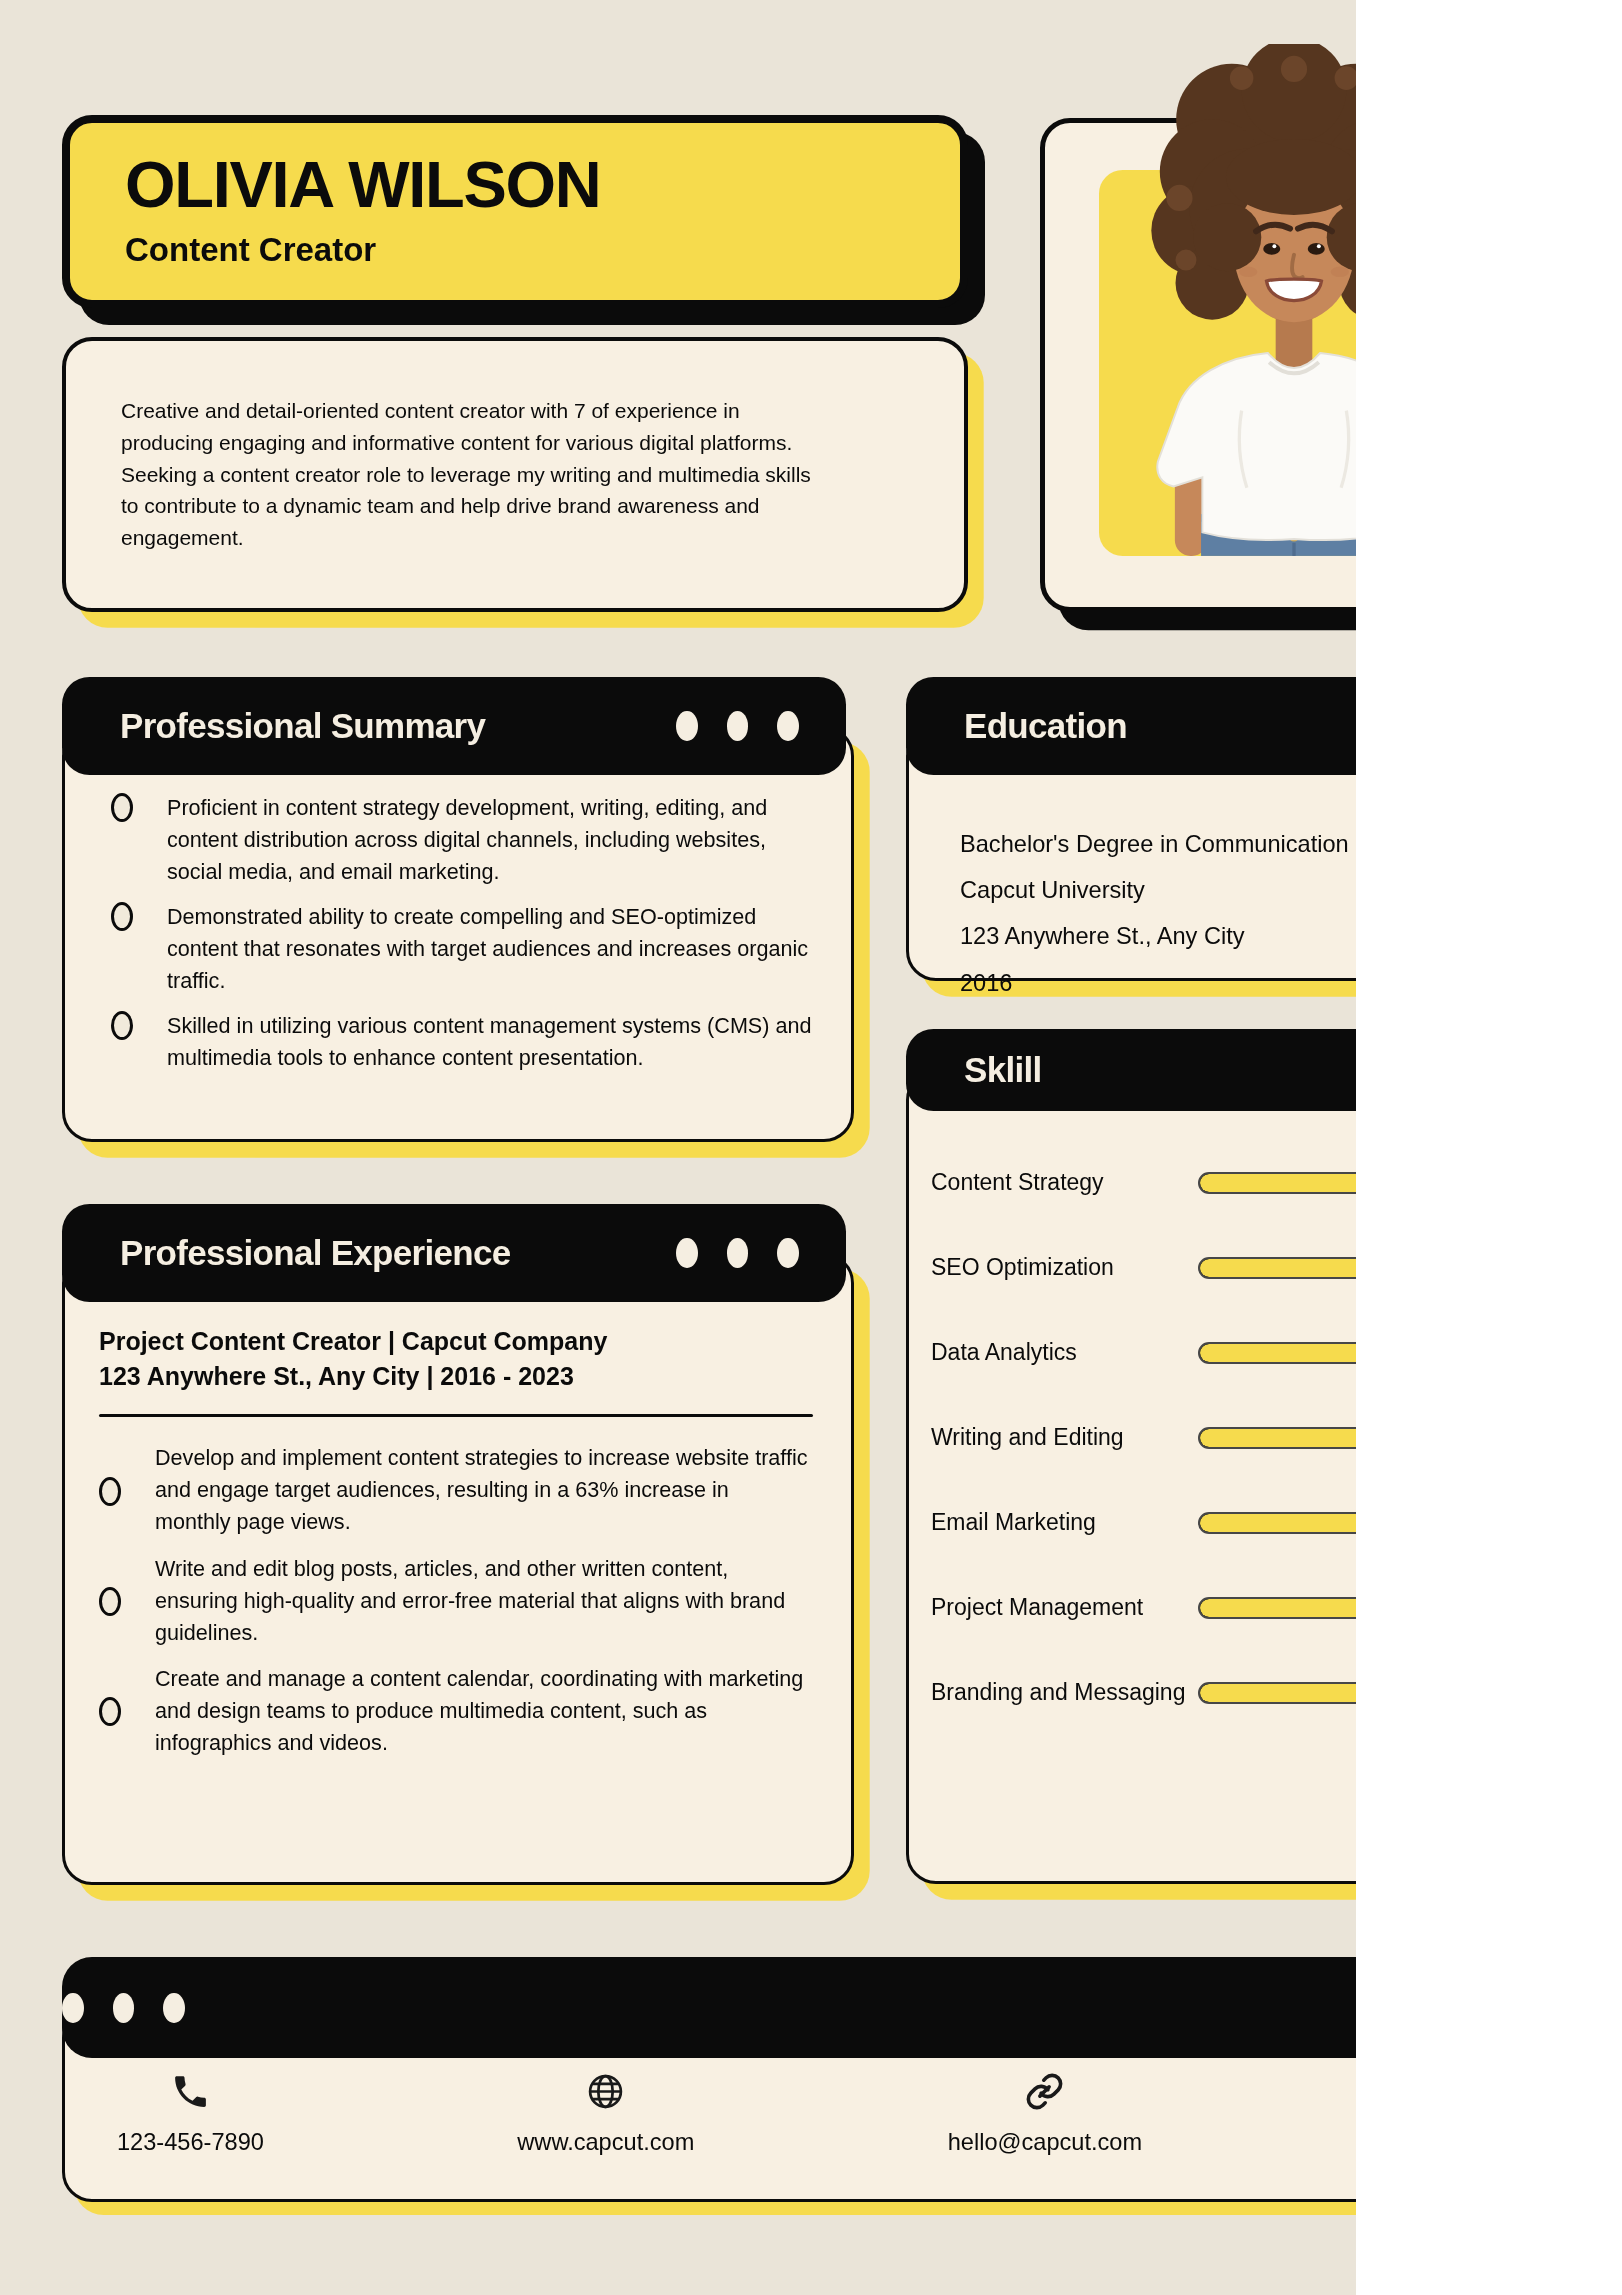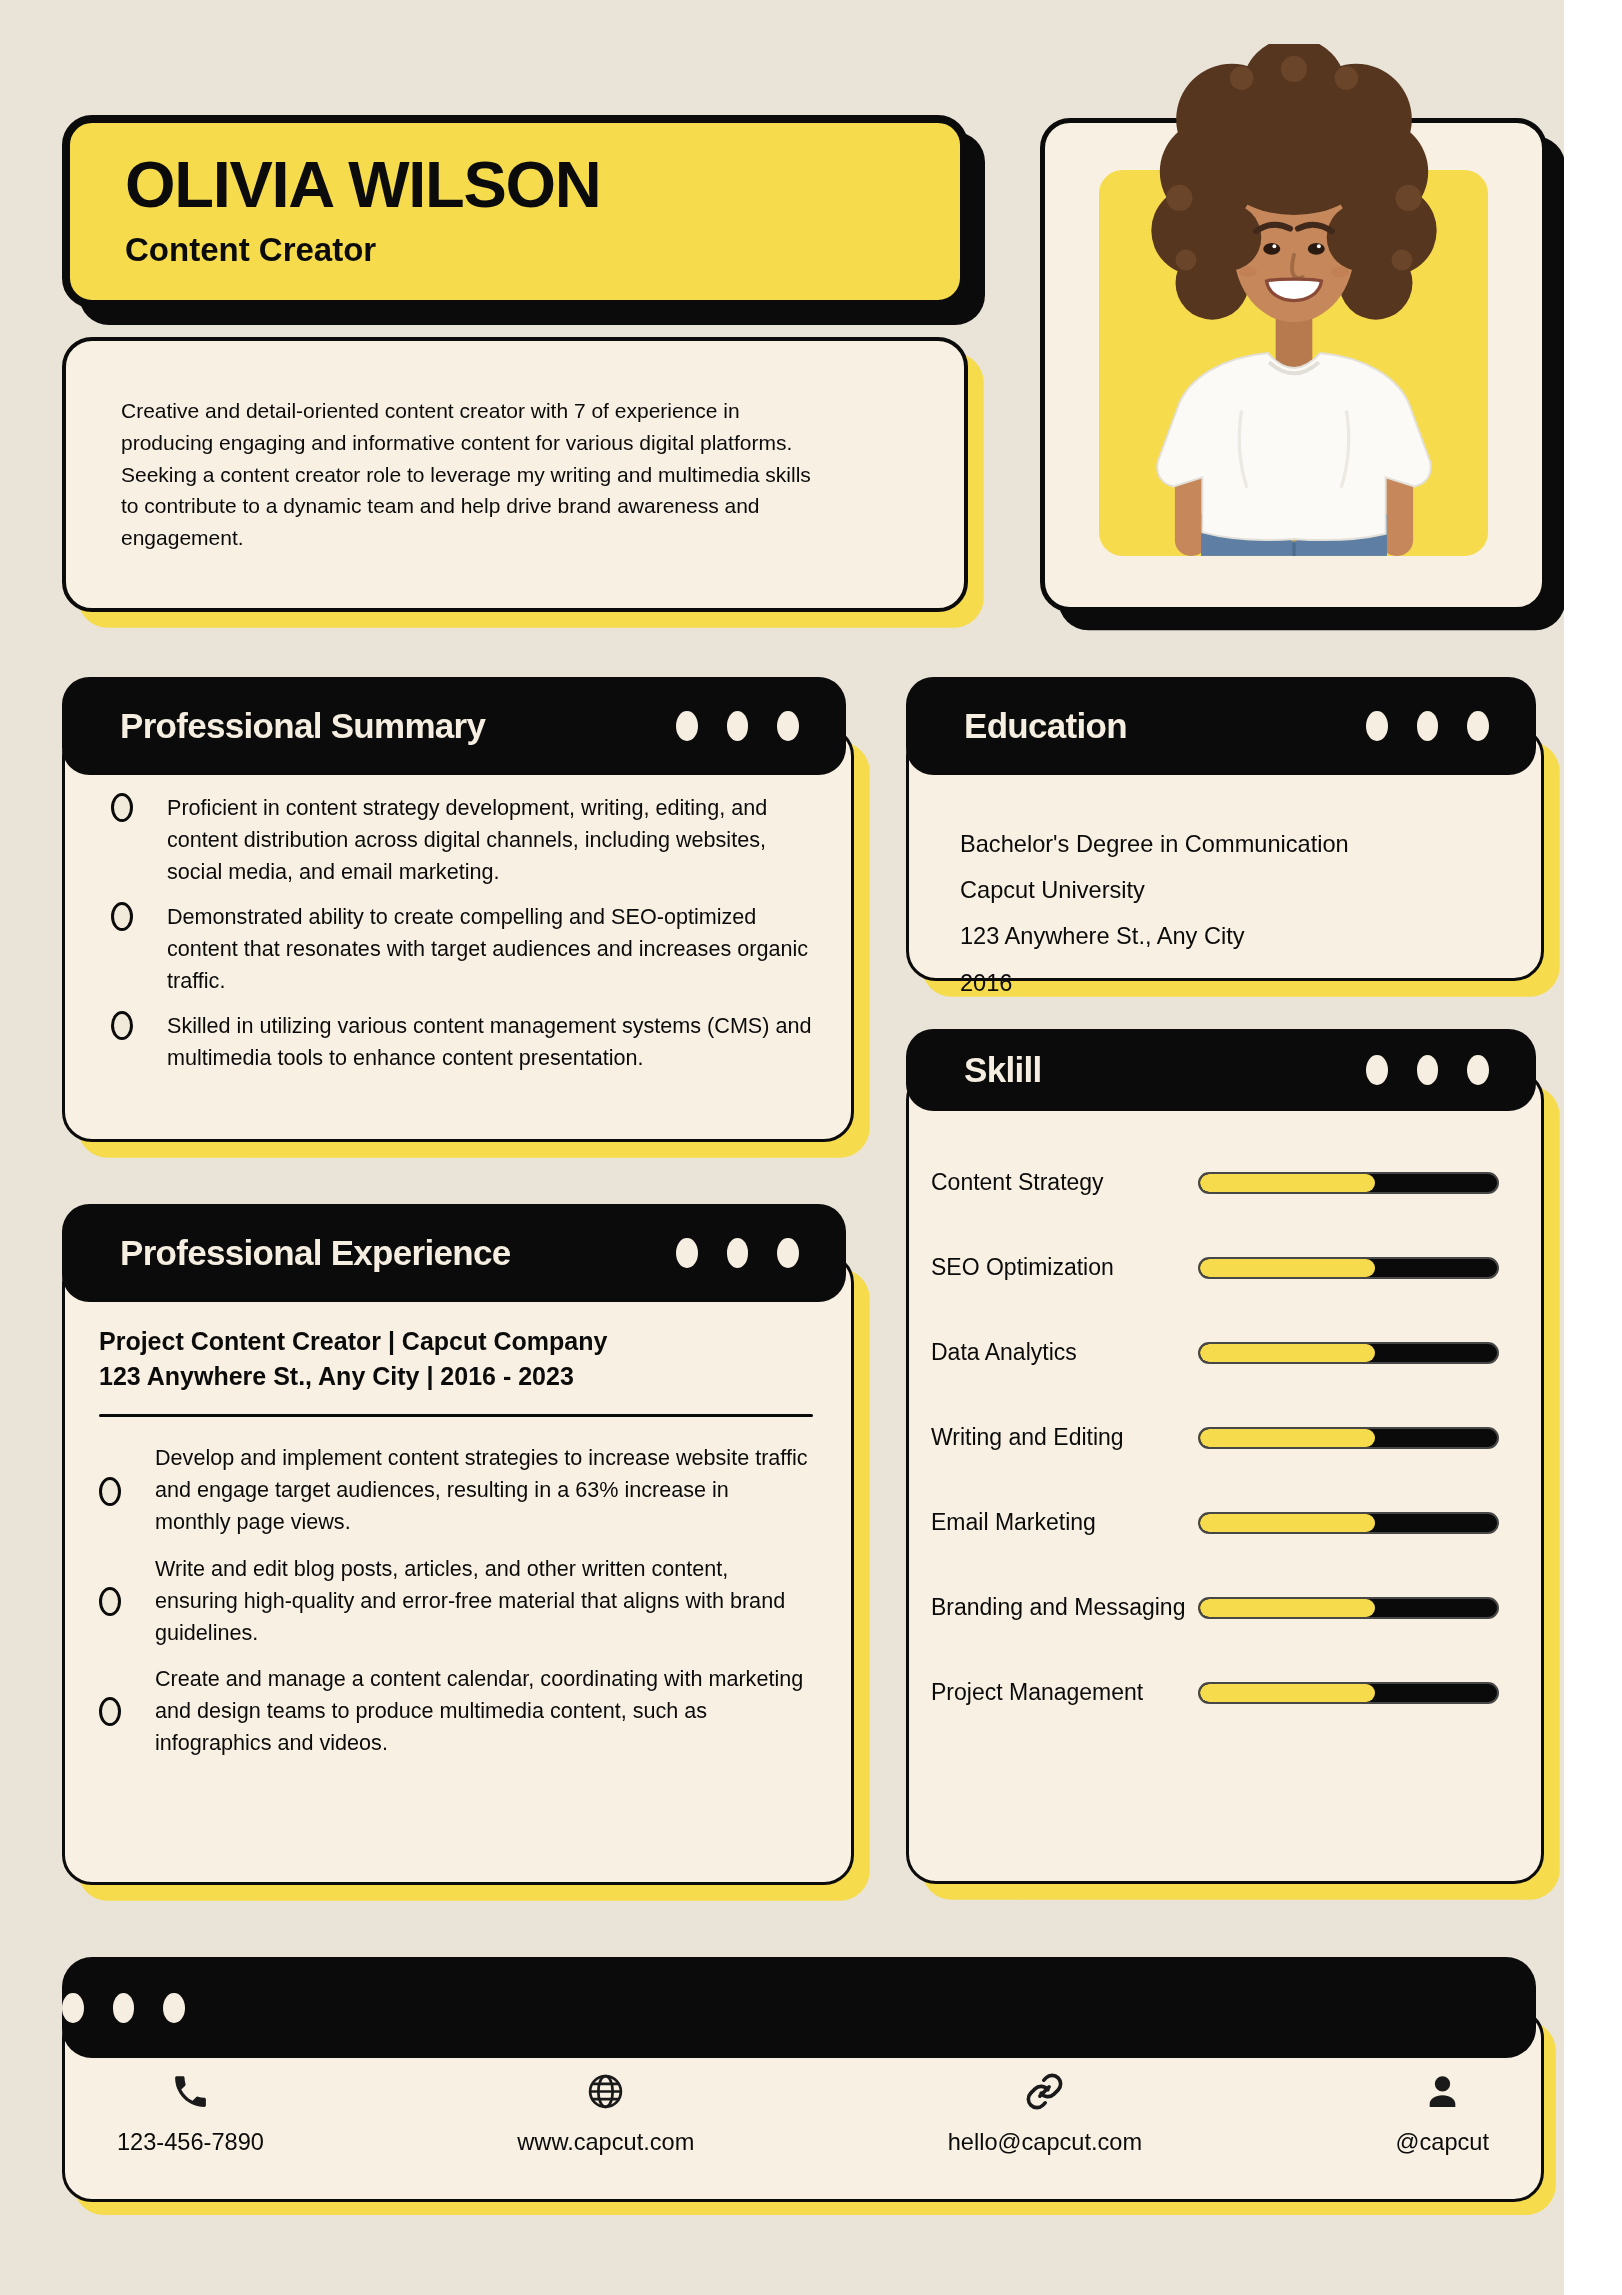--- a/index.html
+++ b/index.html
@@ -1,18 +1,18 @@
 <!DOCTYPE html>
 <html style="font-size:10.5px"><head>
 <meta charset="utf-8">
 <style>
   html,body{margin:0;padding:0;}
   .page{
     position:relative;
-    width:1564px;height:2295px;
+    width:1356px;height:2295px;
     background:#EAE4D8;
     font-family:"Liberation Sans", sans-serif;
     color:#0B0B0B;
     overflow:hidden;
   }
   
   .name-card{
     position:absolute;left:62px;top:115px;width:906px;height:193px;
     background:#F6DB4D;border:8.5px solid #0B0B0B;border-radius:30px;
     box-shadow:17px 17px 0 #0B0B0B;box-sizing:border-box;
@@ -267,27 +267,27 @@
               <span class="skill-fill" style="width: 59%;"></span>
             </span>
         </div>
         <div class="skill-row">
           <span class="skill-label">Email Marketing</span>
           <span class="skill-bar">
               <span class="skill-fill" style="width: 59%;"></span>
             </span>
         </div>
         <div class="skill-row">
+          <span class="skill-label">Project Management</span>
+          <span class="skill-bar">
+              <span class="skill-fill" style="width: 59%;"></span>
+            </span>
+        </div>
+        <div class="skill-row">
           <span class="skill-label">Branding and Messaging</span>
-          <span class="skill-bar">
-              <span class="skill-fill" style="width: 59%;"></span>
-            </span>
-        </div>
-        <div class="skill-row">
-          <span class="skill-label">Project Management</span>
           <span class="skill-bar">
               <span class="skill-fill" style="width: 59%;"></span>
             </span>
         </div>
       </div>
     </div>
     <div class="sec-head">
       <span class="sec-title">Sklill</span>
       <span class="dots">
         <span class="dot"></span>

